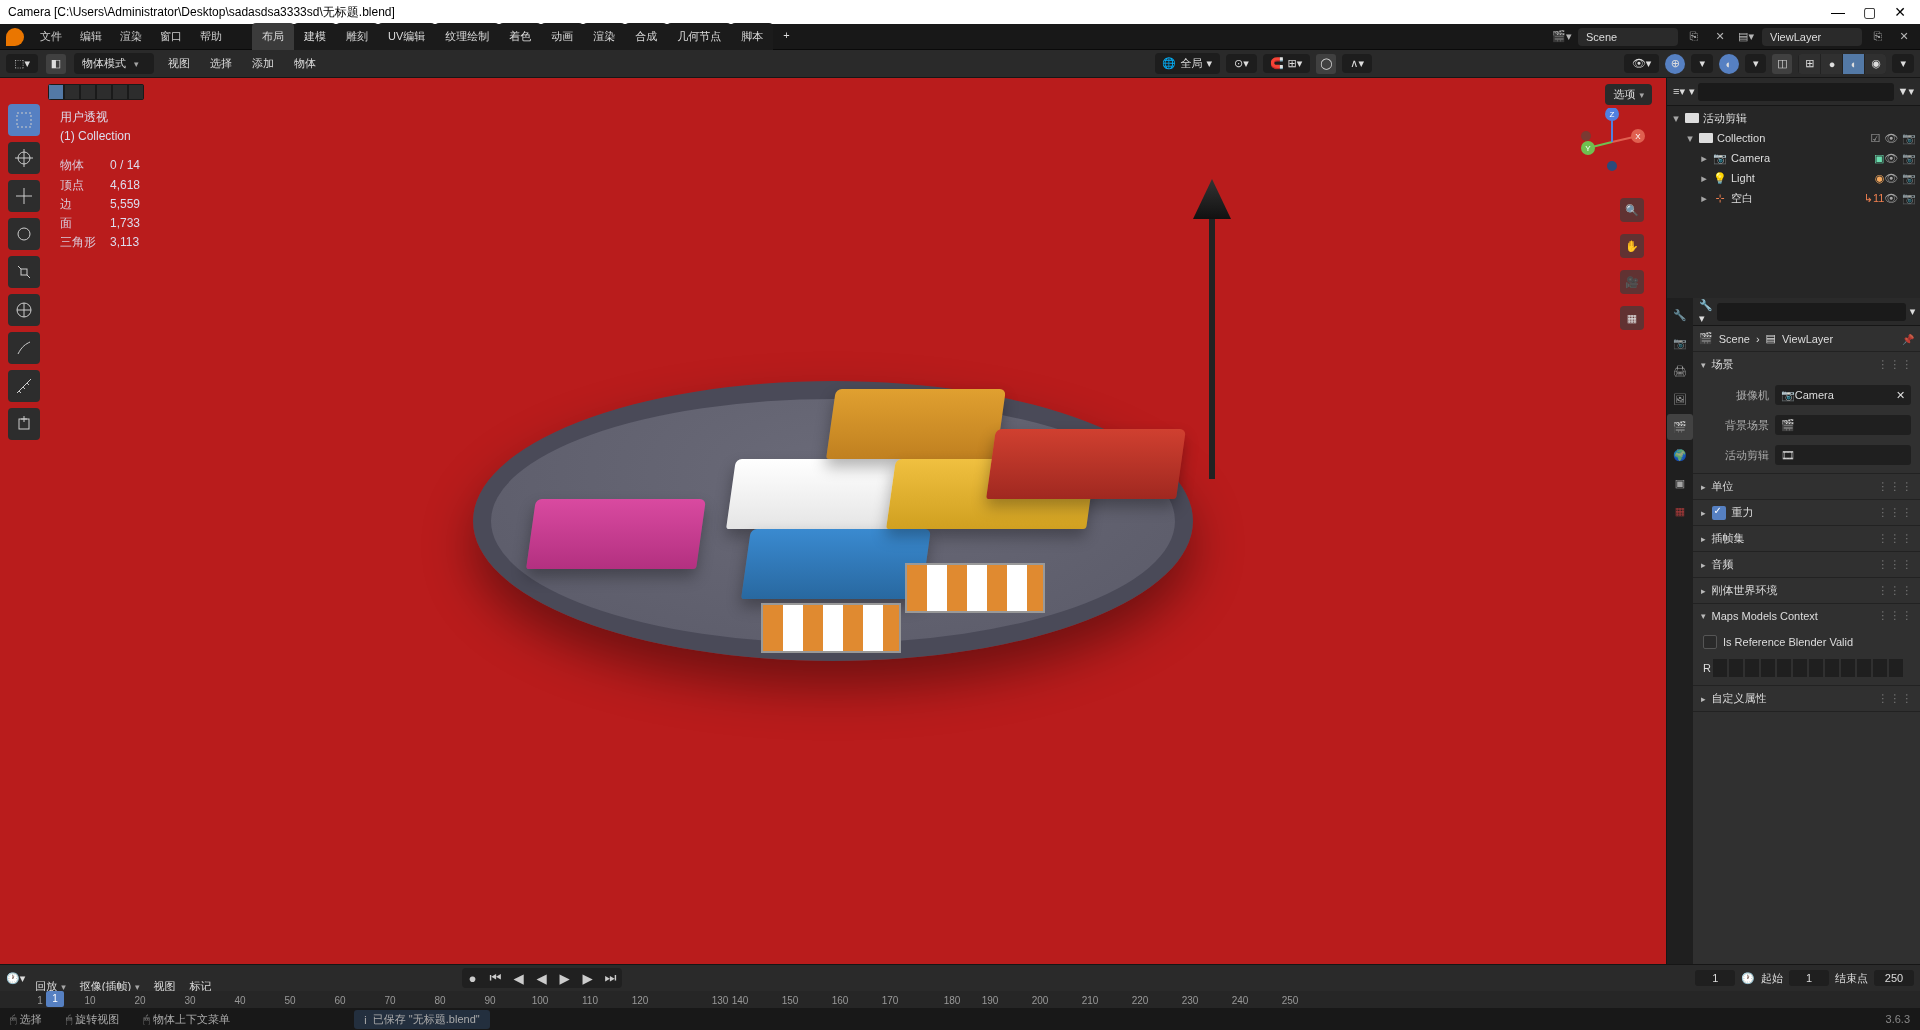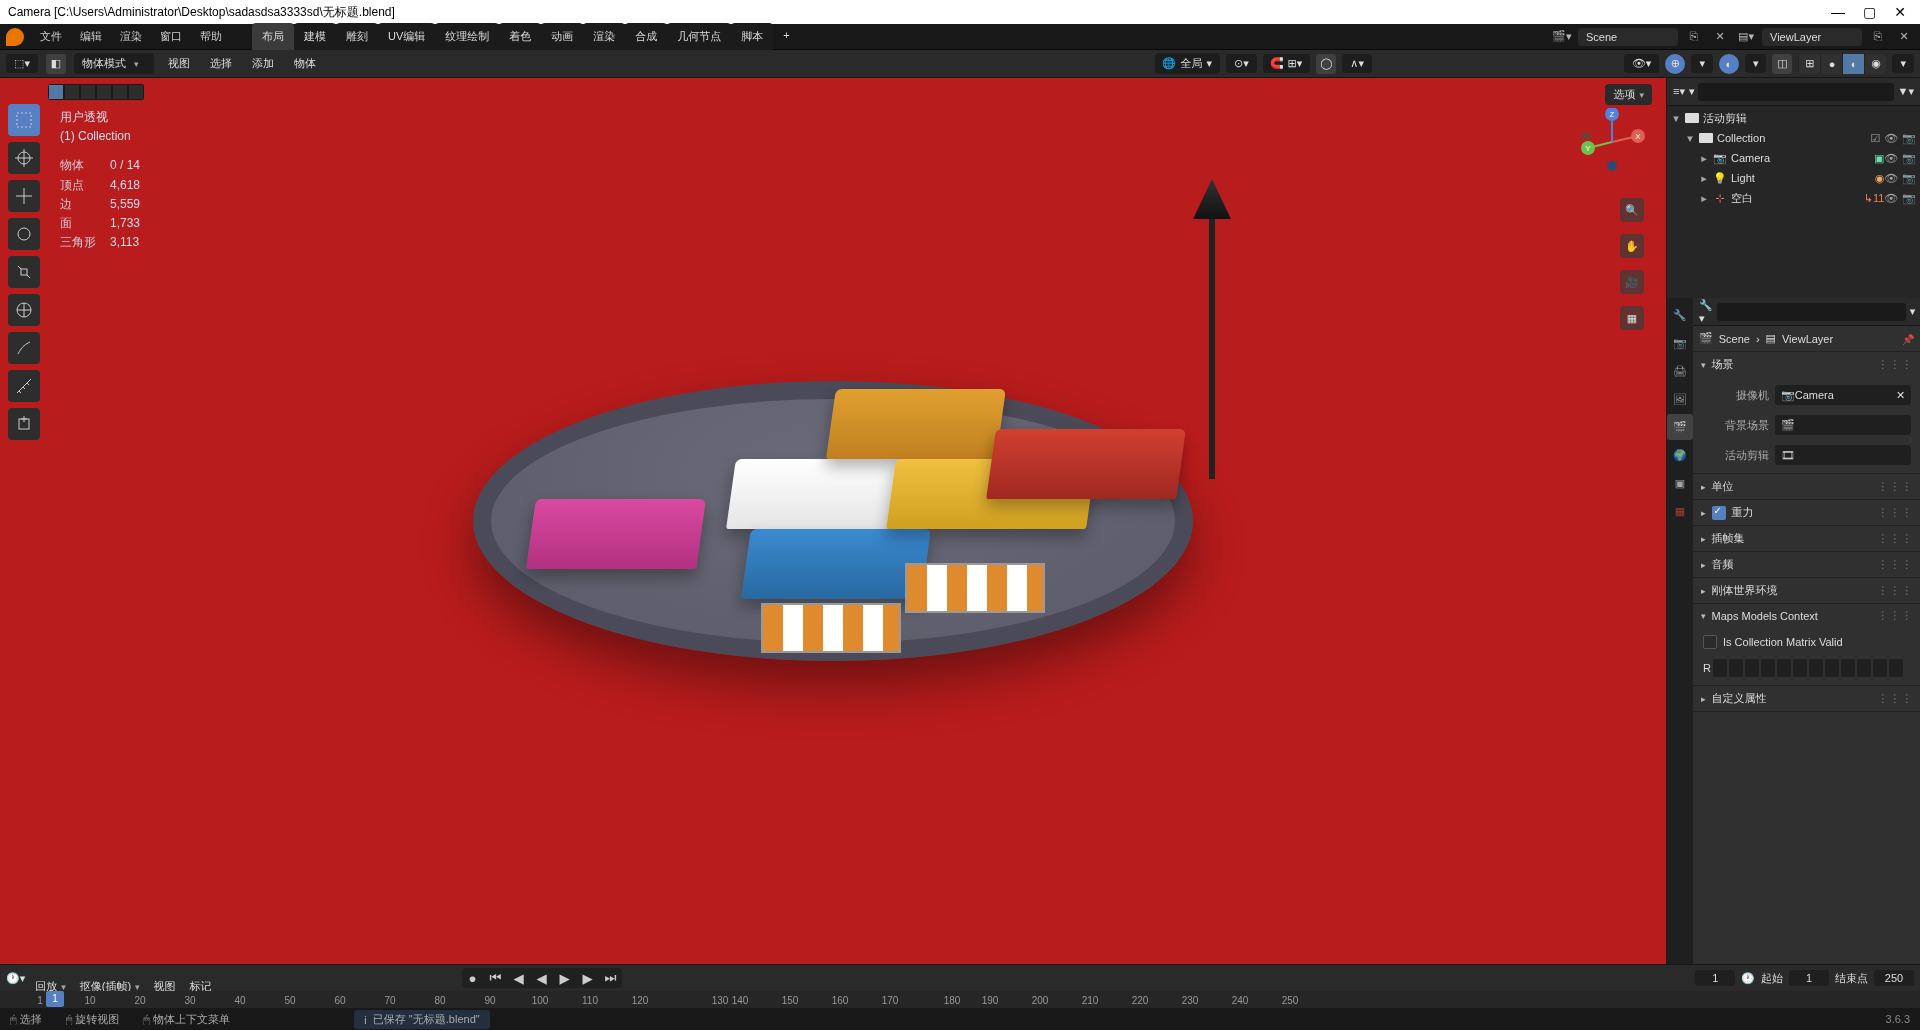--- a/index.html
+++ b/index.html
@@ -494,21 +494,21 @@
 
         <div class="panel">
           <div class="panel-header">
               <span class="tri">▾</span>
               <span>Maps Models Context</span>
               <span class="drag">⋮⋮⋮</span>
             </div>
           <div class="panel-body">
             <div class="field-row">
               <span style="width:14px;height:14px;background:#2a2a2a;border:1px solid #555;border-radius:2px"></span>
-              <span>Is Collection Matrix Valid</span>
+              <span>Is Reference Blender Valid</span>
             </div>
             <div class="matrix-row">
               <span>R</span>
               <span class="cell"></span>
                 <span class="cell"></span>
                 <span class="cell"></span>
                 <span class="cell"></span>
                 <span class="cell"></span>
                 <span class="cell"></span>
                 <span class="cell"></span>

